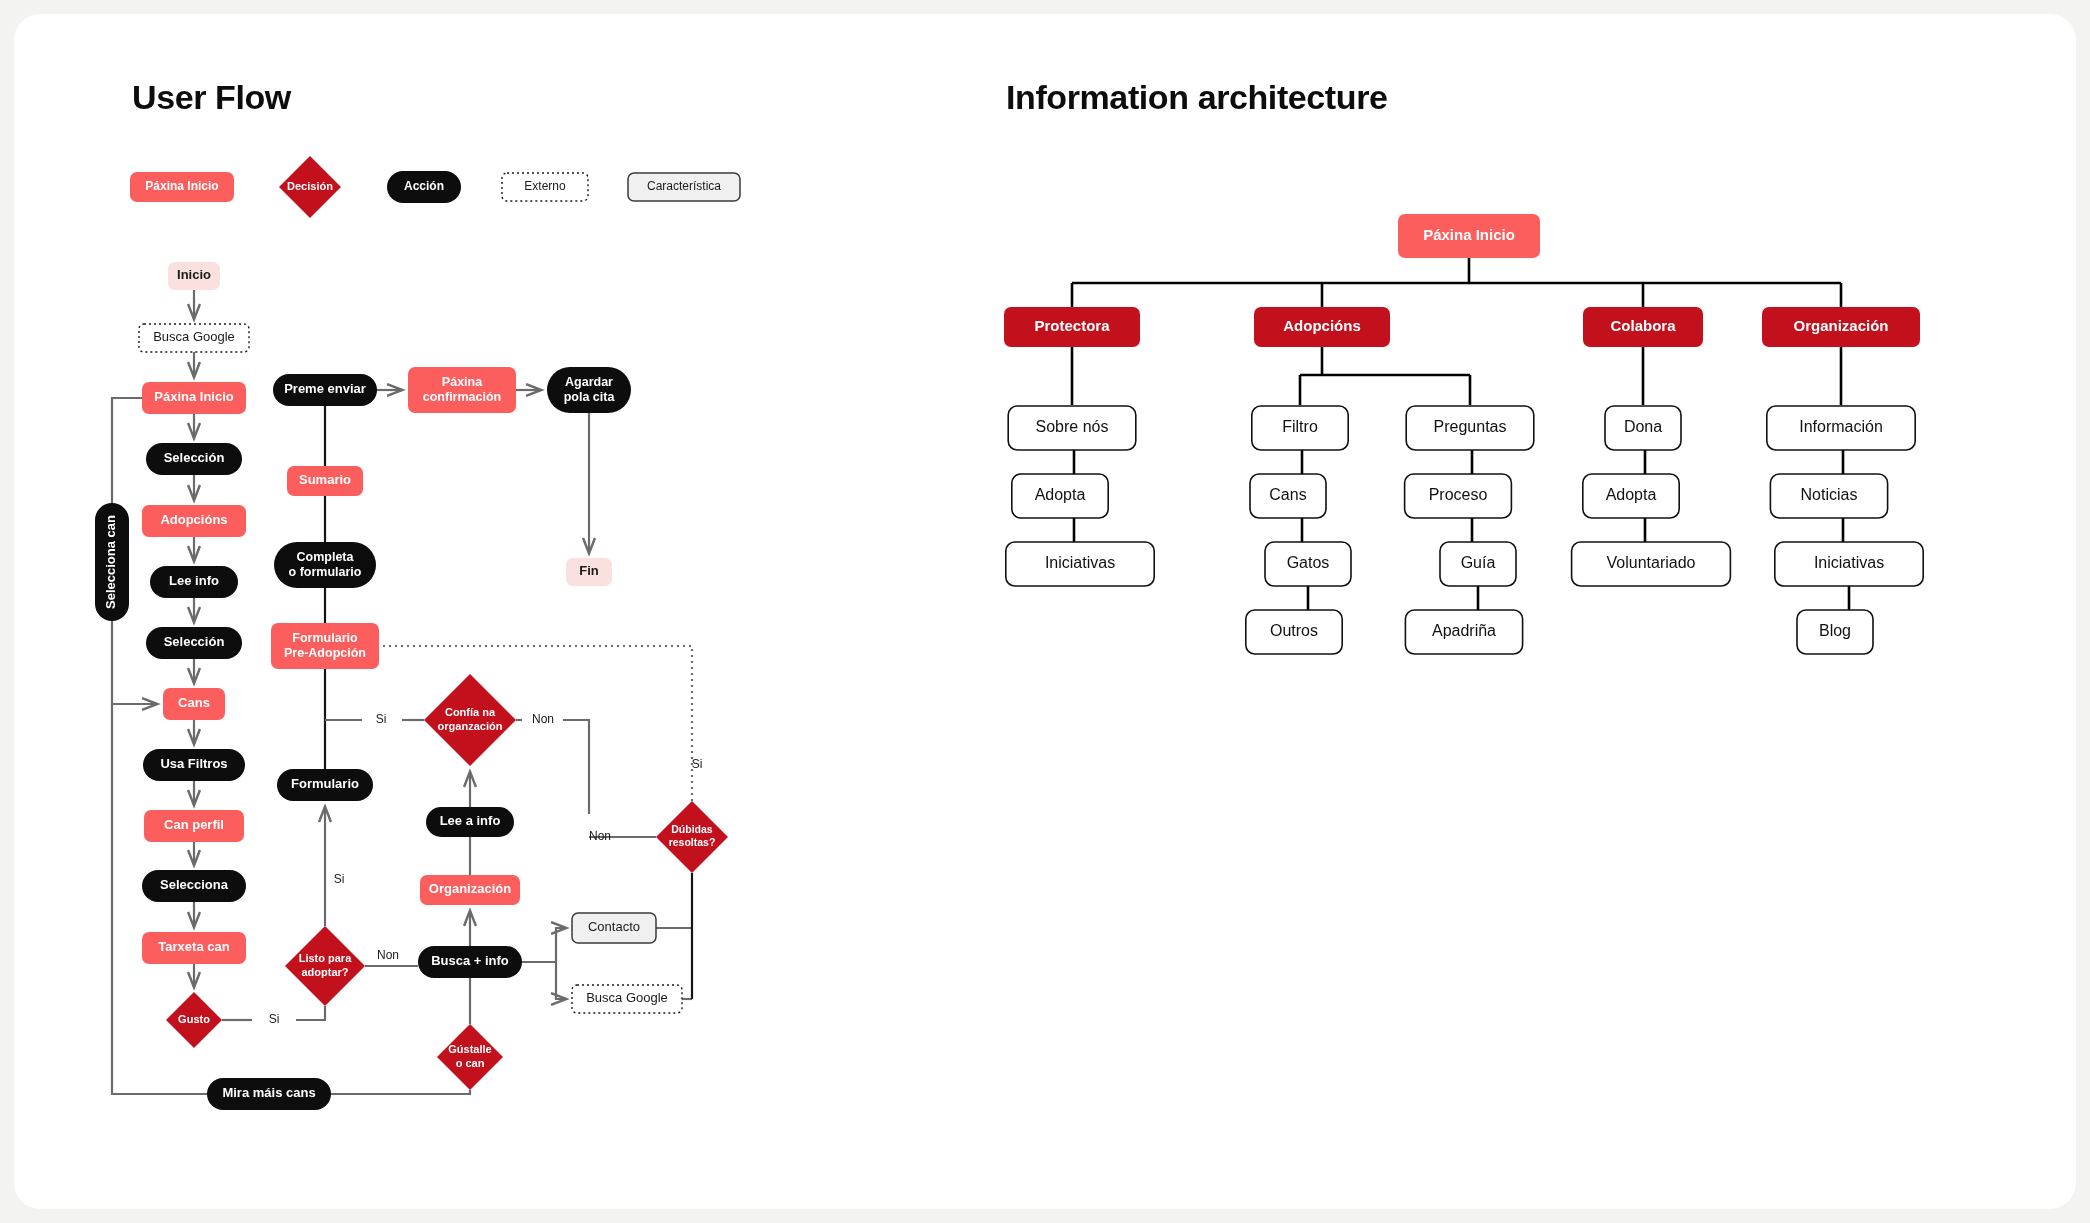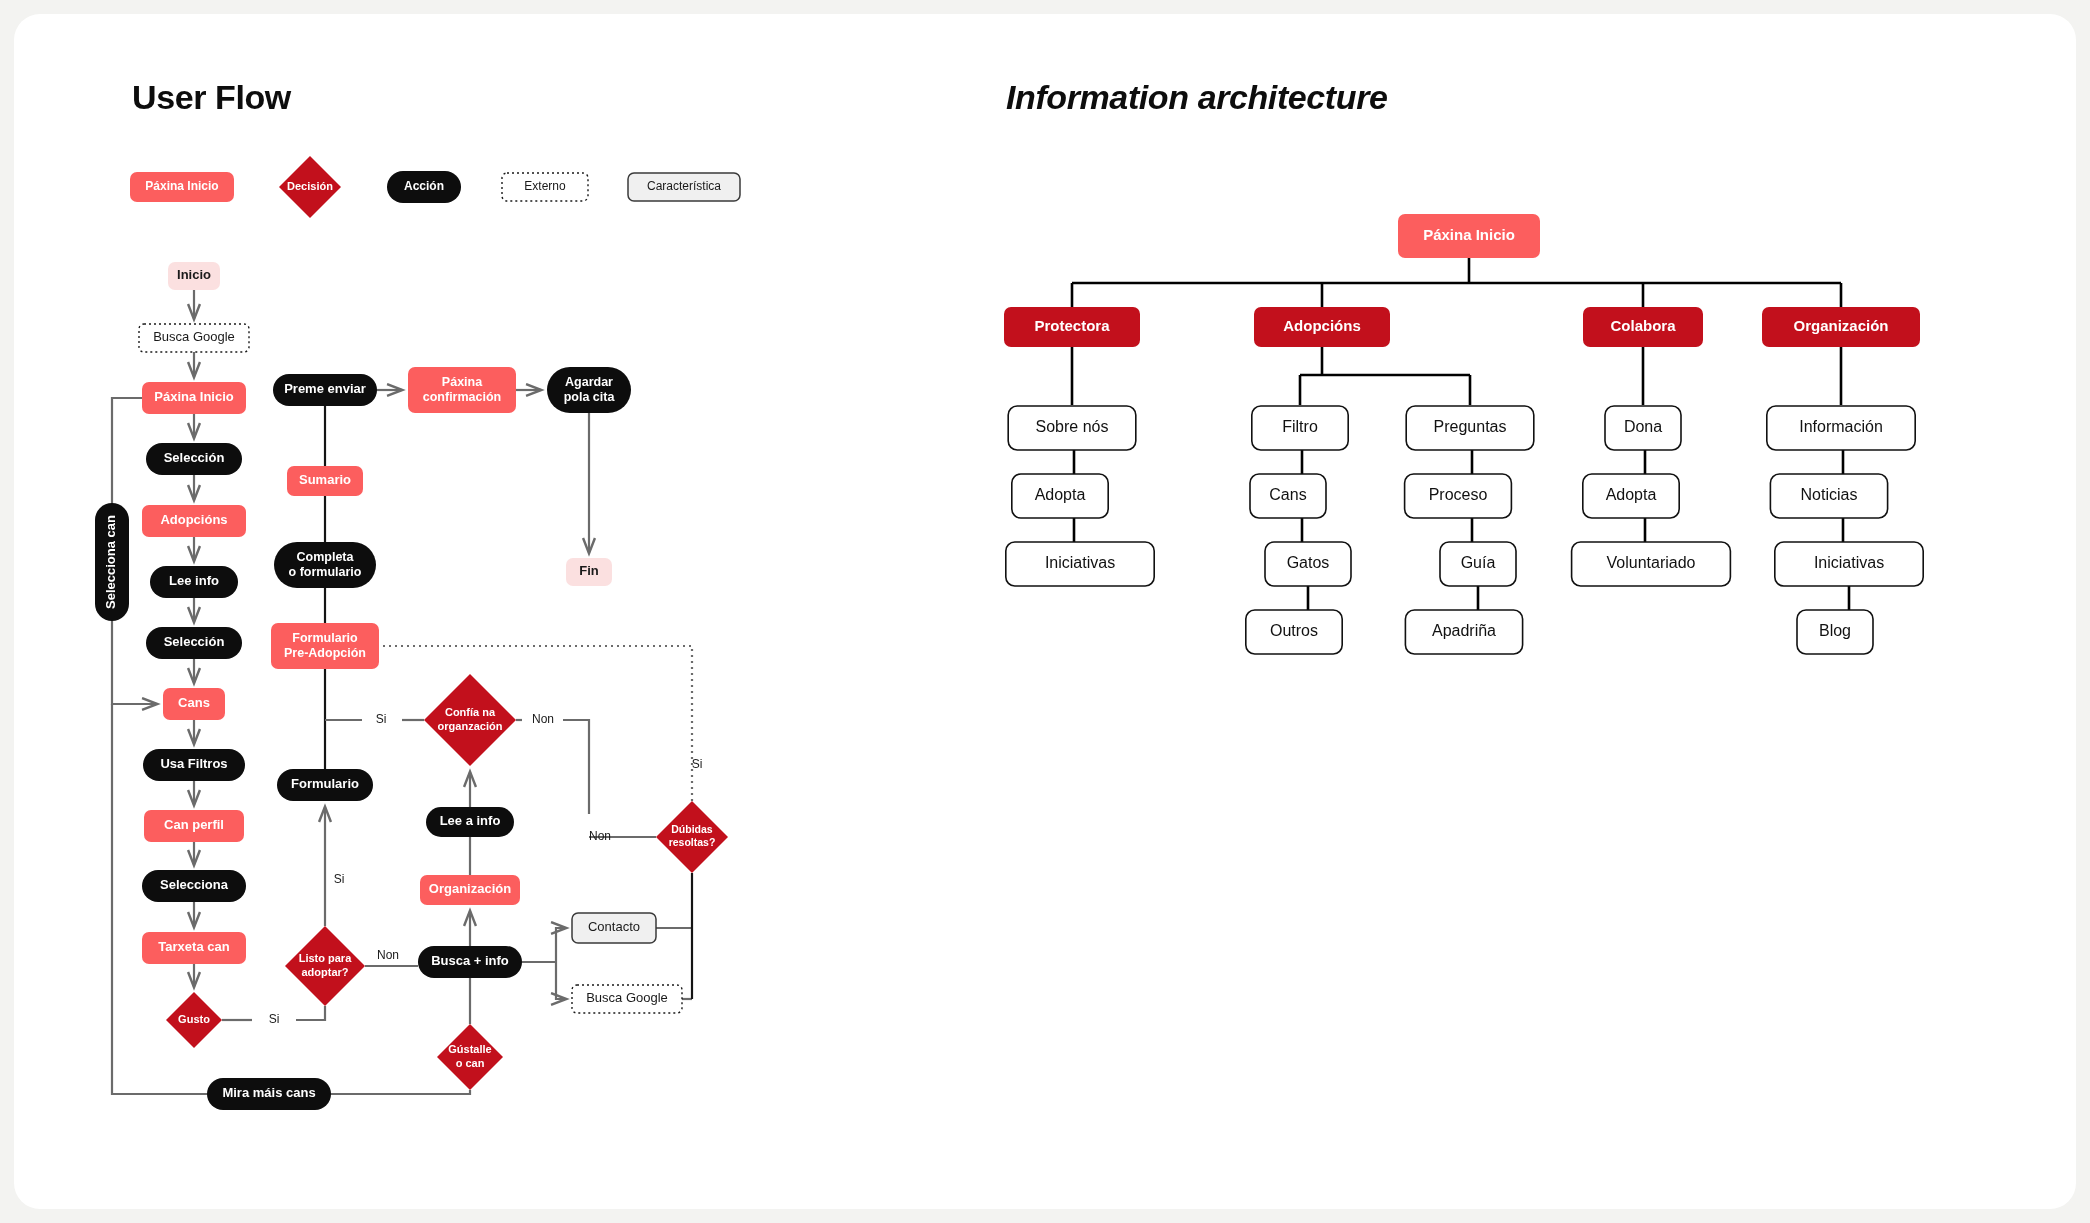--- a/index.html
+++ b/index.html
@@ -26,21 +26,21 @@
   }
   .section-title {
     position: absolute;
     font-weight: bold;
     color: #0d0d0d;
     font-size: 34px;
     letter-spacing: -0.4px;
     white-space: nowrap;
   }
   #uf-title { left: 132px; top: 78px; }
-  #ia-title { left: 1006px; top: 78px; font-style: italic; }
+  #ia-title { left: 1006px; top: 78px; }
 
   svg.diagram {
     position: absolute;
     left: 0; top: 0;
     width: 2090px;
     height: 1223px;
     overflow: visible;
   }
   .node-label {
     font-family: "Liberation Sans", sans-serif;

